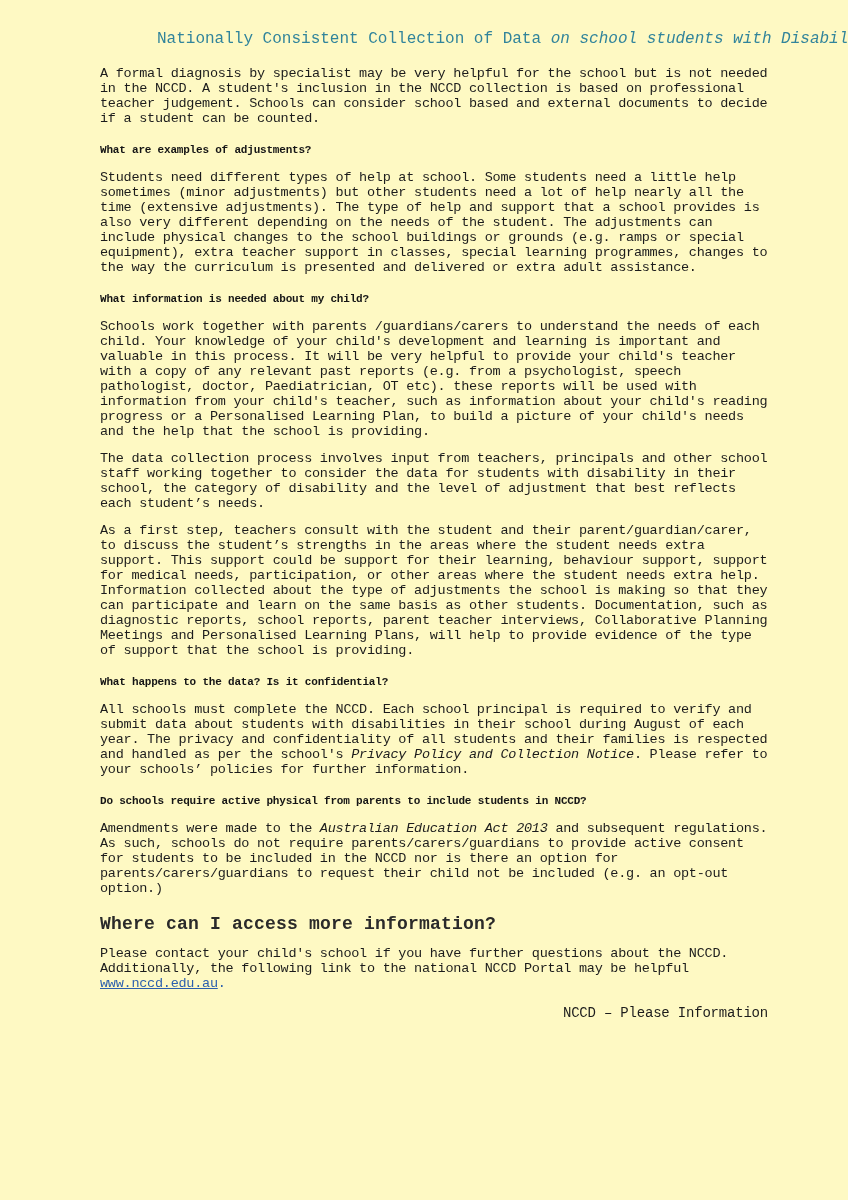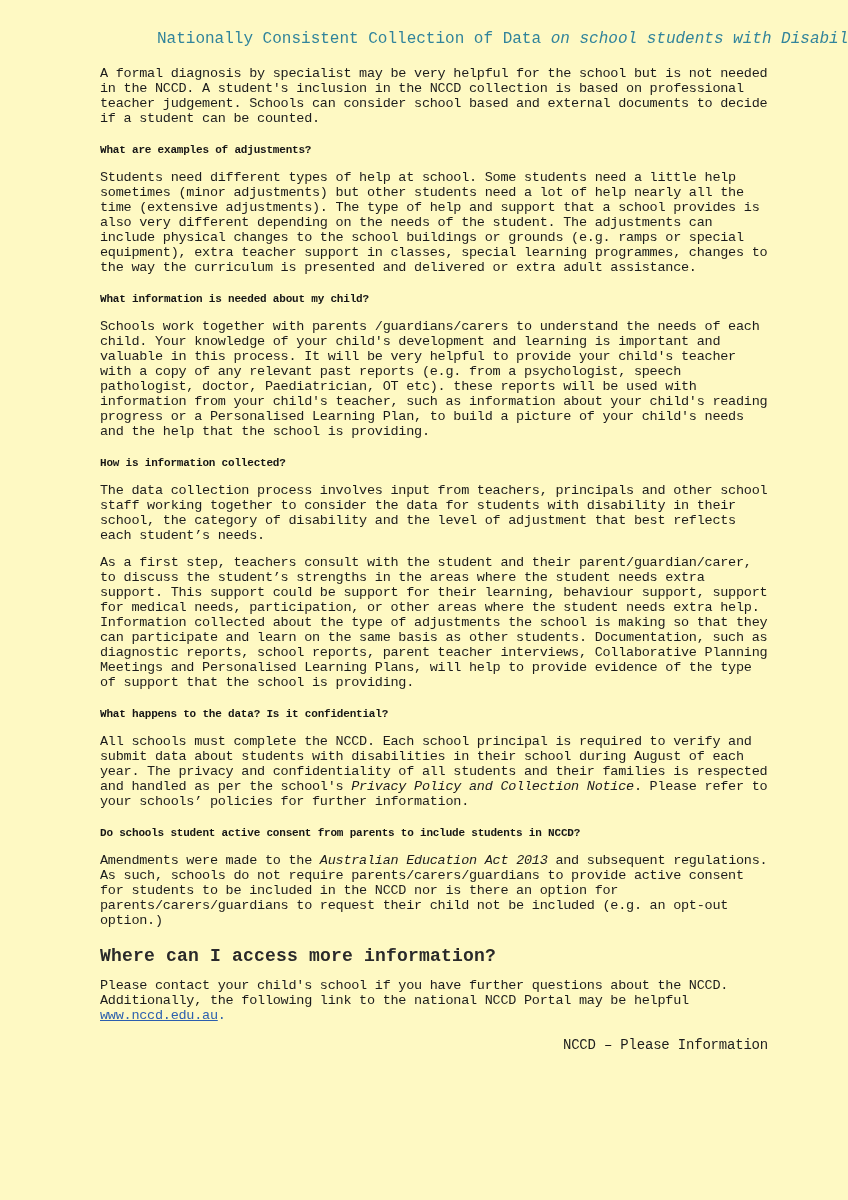--- a/index.html
+++ b/index.html
@@ -76,28 +76,27 @@
     <h1 class="doc-title"><span>Nationally Consistent Collection of Data</span><em> on school students with Disability (NCCD)</em></h1>
 
     <p class="body">A formal diagnosis by specialist may be very helpful for the school but is not needed in the NCCD. A student's inclusion in the NCCD collection is based on professional teacher judgement. Schools can consider school based and external documents to decide if a student can be counted.</p>
 
     <h2 class="q">What are examples of adjustments?</h2>
     <p class="body">Students need different types of help at school. Some students need a little help sometimes (minor adjustments) but other students need a lot of help nearly all the time (extensive adjustments). The type of help and support that a school provides is also very different depending on the needs of the student. The adjustments can include physical changes to the school buildings or grounds (e.g. ramps or special equipment), extra teacher support in classes, special learning programmes, changes to the way the curriculum is presented and delivered or extra adult assistance.</p>
 
     <h2 class="q">What information is needed about my child?</h2>
     <p class="body">Schools work together with parents /guardians/carers to understand the needs of each child. Your knowledge of your child's development and learning is important and valuable in this process. It will be very helpful to provide your child's teacher with a copy of any relevant past reports (e.g. from a psychologist, speech pathologist, doctor, Paediatrician, OT etc). these reports will be used with information from your child's teacher, such as information about your child's reading progress or a Personalised Learning Plan, to build a picture of your child's needs and the help that the school is providing.</p>
 
-    <h2 class="q">How is information collected?</h2>
     <p class="body">The data collection process involves input from teachers, principals and other school staff working together to consider the data for students with disability in their school, the category of disability and the level of adjustment that best reflects each student’s needs.</p>
     <p class="body">As a first step, teachers consult with the student and their parent/guardian/carer, to discuss the student’s strengths in the areas where the student needs extra support. This support could be support for their learning, behaviour support, support for medical needs, participation, or other areas where the student needs extra help. Information collected about the type of adjustments the school is making so that they can participate and learn on the same basis as other students. Documentation, such as diagnostic reports, school reports, parent teacher interviews, Collaborative Planning Meetings and Personalised Learning Plans, will help to provide evidence of the type of support that the school is providing.</p>
 
     <h2 class="q">What happens to the data? Is it confidential?</h2>
     <p class="body"><span>All schools must complete the NCCD. Each school principal is required to verify and submit data about students with disabilities in their school during August of each year. The privacy and confidentiality of all students and their families is respected and handled as per the school's </span><span class="em">Privacy Policy and Collection Notice</span><span>. Please refer to your schools’ policies for further information.</span></p>
 
-    <h2 class="q">Do schools student active consent from parents to include students in NCCD?</h2>
+    <h2 class="q">Do schools require active physical from parents to include students in NCCD?</h2>
     <p class="body"><span>Amendments were made to the </span><span class="em">Australian Education Act 2013</span><span> and subsequent regulations. As such, schools do not require parents/carers/guardians to provide active consent for students to be included in the NCCD nor is there an option for parents/carers/guardians to request their child not be included (e.g. an opt-out option.)</span></p>
 
     <h2 class="q-alt">Where can I access more information?</h2>
     <p class="body"><span>Please contact your child's school if you have further questions about the NCCD. Additionally, the following link to the national NCCD Portal may be helpful </span><a class="doclink" href="#">www.nccd.edu.au</a><span class="link-period">.</span></p>
 
     <div class="footer-line">NCCD – Please Information</div>
 
   </div>
 </div>
 

